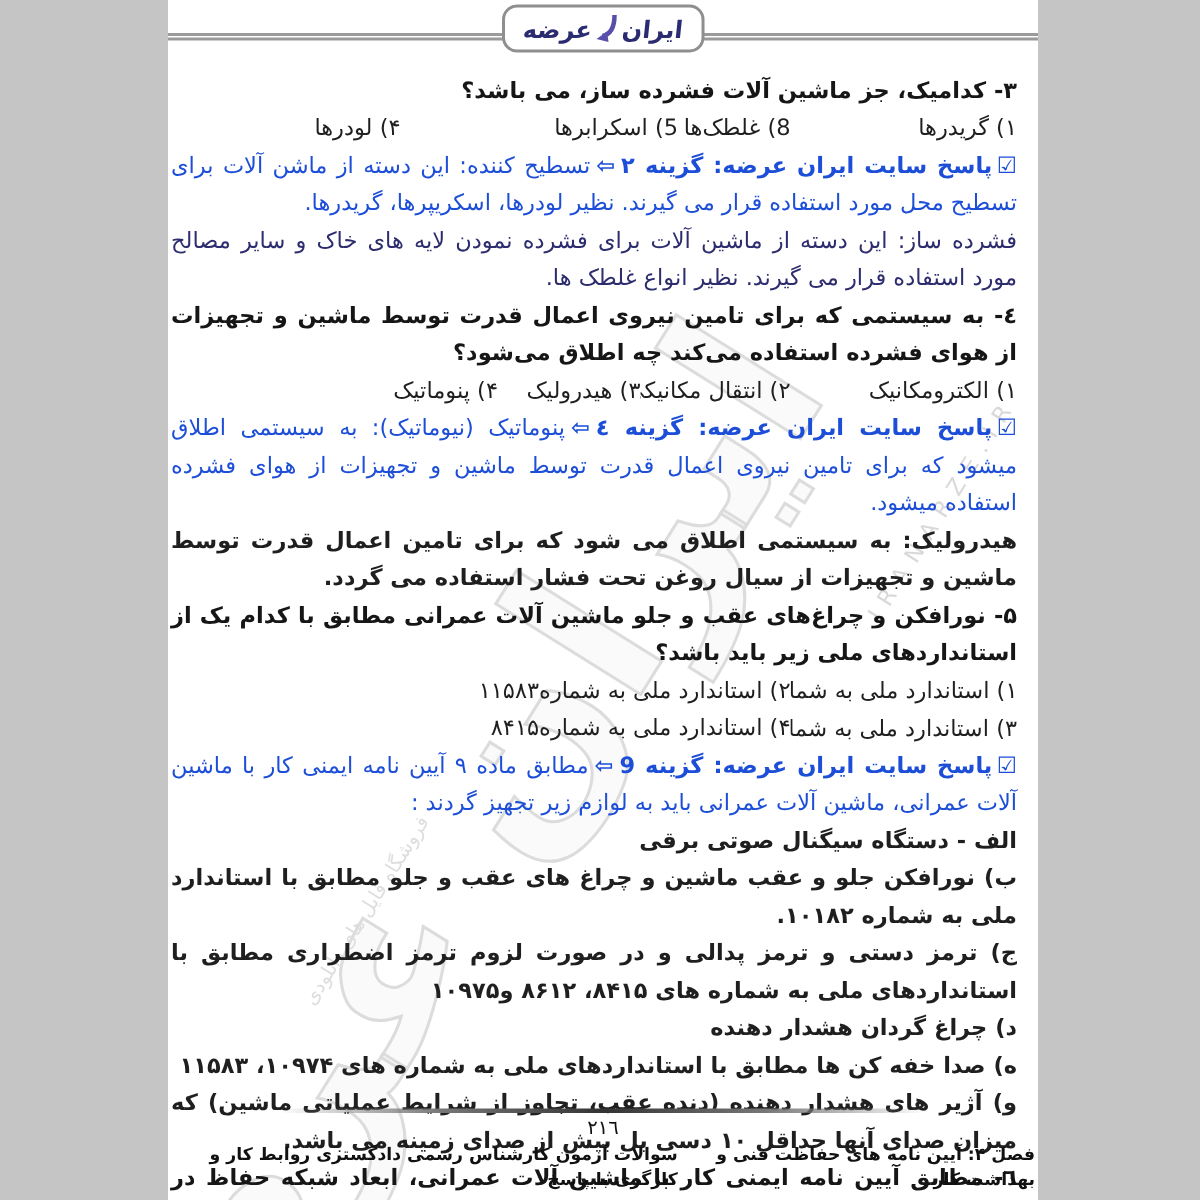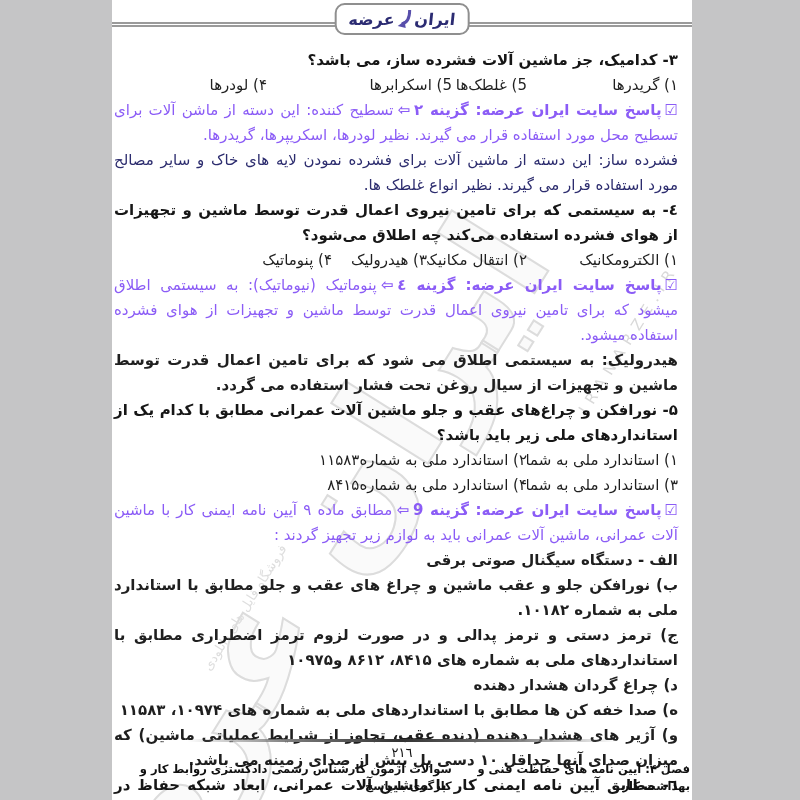--- a/index.html
+++ b/index.html
@@ -28,21 +28,21 @@
   .logo .wd{font-size:16px;font-weight:bold;color:#2b2b72;transform:skewX(-6deg);}
   
   .main{position:relative;z-index:1;padding:2px 14px 0 2px;font-size:15px;line-height:25px;}
   p{margin:0;text-align:justify;}
   .q-heading{font-weight:bold;color:#161616;}
   .opt-grid{display:grid;line-height:25px;}
   .g4a{grid-template-columns:151px 75px 185px 1fr;}
   .g4b{grid-template-columns:151px 100px 95px 1fr;}
   .g2{grid-template-columns:151px 1fr;}
   .opt{text-align:right;white-space:nowrap;overflow:hidden;}
-  .ans{color:#8b5cf6;}
+  .ans{color:#1d4ed8;}
   .ans .lead{font-weight:bold;}
   .ans .chk{font-weight:bold;margin-inline-end:3px;}
   .ans .arw{margin:0 4px;font-weight:bold;}
   .note-navy{color:#2c2c6e;}
   .note-black{color:#1f1f1f;font-weight:bold;}
   
   .footer{position:absolute;left:0;right:0;bottom:5px;z-index:2;margin-top:40px;}
   .divider{width:430px;height:3px;margin:0 auto 2px auto;border-radius:2px;
            background:linear-gradient(to right,rgba(190,190,190,0),#777 25%,#333 50%,#777 75%,rgba(190,190,190,0));}
   .pagenum{text-align:center;font-size:13px;line-height:17px;color:#111;}
@@ -72,21 +72,21 @@
         <span class="wd">عرضه</span>
       </div>
     </div>
 
     <div class="main">
 
       <div>
         <p class="q-heading">۳- کدامیک، جز ماشین آلات فشرده ساز، می باشد؟</p>
         <div class="opt-grid g4a">
           <span class="opt">۱) گریدرها</span>
-          <span class="opt">5) غلطک‌ها</span>
+          <span class="opt">8) غلطک‌ها</span>
           <span class="opt">5) اسکرابرها</span>
           <span class="opt">۴) لودرها</span>
         </div>
         <p class="ans"><span class="chk">☑</span><span class="lead">پاسخ سایت ایران عرضه: گزینه ۲</span><span class="arw">⇦</span><span>تسطیح کننده: این دسته از ماشن آلات برای تسطیح محل مورد استفاده قرار می گیرند. نظیر لودرها، اسکریپرها، گریدرها.</span></p>
         <p class="note-navy">فشرده ساز: این دسته از ماشین آلات برای فشرده نمودن لایه های خاک و سایر مصالح مورد استفاده قرار می گیرند. نظیر انواع غلطک ها.</p>
       </div>
 
       <div>
         <p class="q-heading">٤- به سیستمی که برای تامین نیروی اعمال قدرت توسط ماشین و تجهیزات از هوای فشرده استفاده می‌کند چه اطلاق می‌شود؟</p>
         <div class="opt-grid g4b">

